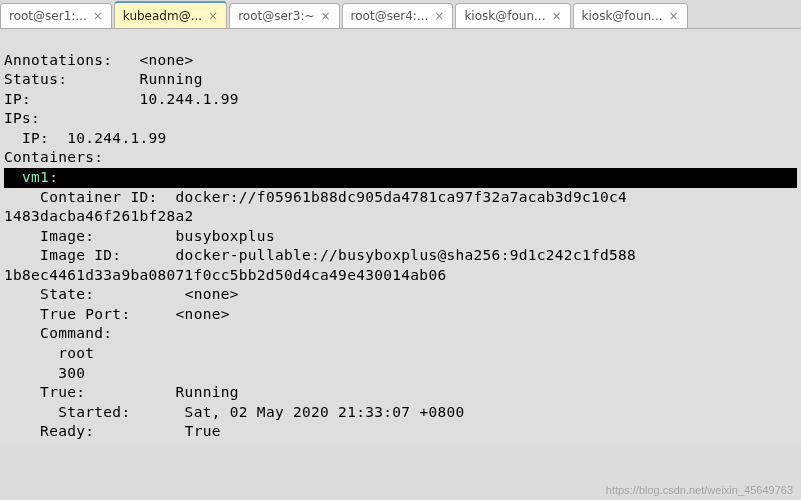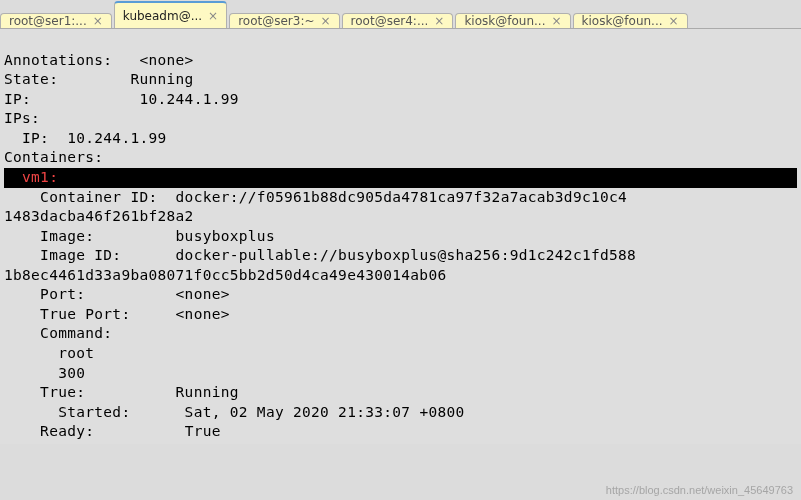--- a/index.html
+++ b/index.html
@@ -19,27 +19,27 @@
       height: 29px;
       align-items: flex-end;
     }
     .tab {
       display: flex;
       align-items: center;
       padding: 4px 8px;
       font-family: "DejaVu Sans", "Liberation Sans", sans-serif;
       font-size: 12px;
       color: #555;
-      background: #fef9c3;
+      background: #ffffff;
       border: 1px solid #b0b0b0;
       border-bottom: none;
       border-radius: 4px 4px 0 0;
       margin-right: 2px;
       cursor: pointer;
-      height: 15px;
+      height: 25px;
     }
     .tab.active {
       background: #fef9c3;
       color: #222;
       border-top: 2px solid #5a9cd6;
       height: 27px;
     }
     .tab .close {
       margin-left: 6px;
       color: #888;
@@ -49,21 +49,21 @@
     .terminal {
       background: #dedede;
       color: #000;
       padding: 2px 4px;
       white-space: pre;
       line-height: 1.35;
       letter-spacing: 0.3px;
     }
     .hl {
       background: #000;
-      color: #ef4444;
+      color: #86efac;
       display: inline-block;
       width: 100%;
     }
     .watermark {
       position: absolute;
       bottom: 4px;
       right: 8px;
       font-family: sans-serif;
       font-size: 11px;
       color: rgba(120,120,120,0.55);
@@ -96,32 +96,32 @@
       <span class="close">×</span>
     </div>
   <div class="tab">
       <span>kiosk@foun...</span>
       <span class="close">×</span>
     </div>
 </div>
 
 <div class="terminal">
 <span>Annotations:</span>   <span>&lt;none&gt;</span>
-<span>State:</span>        <span>Running</span>
+<span>Status:</span>        <span>Running</span>
 <span>IP:</span>            <span>10.244.1.99</span>
 <span>IPs:</span>
 <span>  IP:  10.244.1.99</span>
 <span>Containers:</span>
 <span class="hl">  vm1:</span>
 <span>    Container ID:</span>  <span>docker://f05961b88dc905da4781ca97f32a7acab3d9c10c4</span>
 <span>1483dacba46f261bf28a2</span>
 <span>    Image:</span>         <span>busyboxplus</span>
 <span>    Image ID:</span>      <span>docker-pullable://busyboxplus@sha256:9d1c242c1fd588</span>
 <span>1b8ec4461d33a9ba08071f0cc5bb2d50d4ca49e430014ab06</span>
-<span>    Port:</span>          <span>&lt;none&gt;</span>
+<span>    State:</span>          <span>&lt;none&gt;</span>
 <span>    True Port:</span>     <span>&lt;none&gt;</span>
 <span>    Command:</span>
 <span>      root</span>
 <span>      300</span>
 <span>    True:</span>          <span>Running</span>
 <span>      Started:</span>      <span>Sat, 02 May 2020 21:33:07 +0800</span>
 <span>    Ready:</span>          <span>True</span>
 </div>
 
 <div class="watermark">https://blog.csdn.net/weixin_45649763</div>

